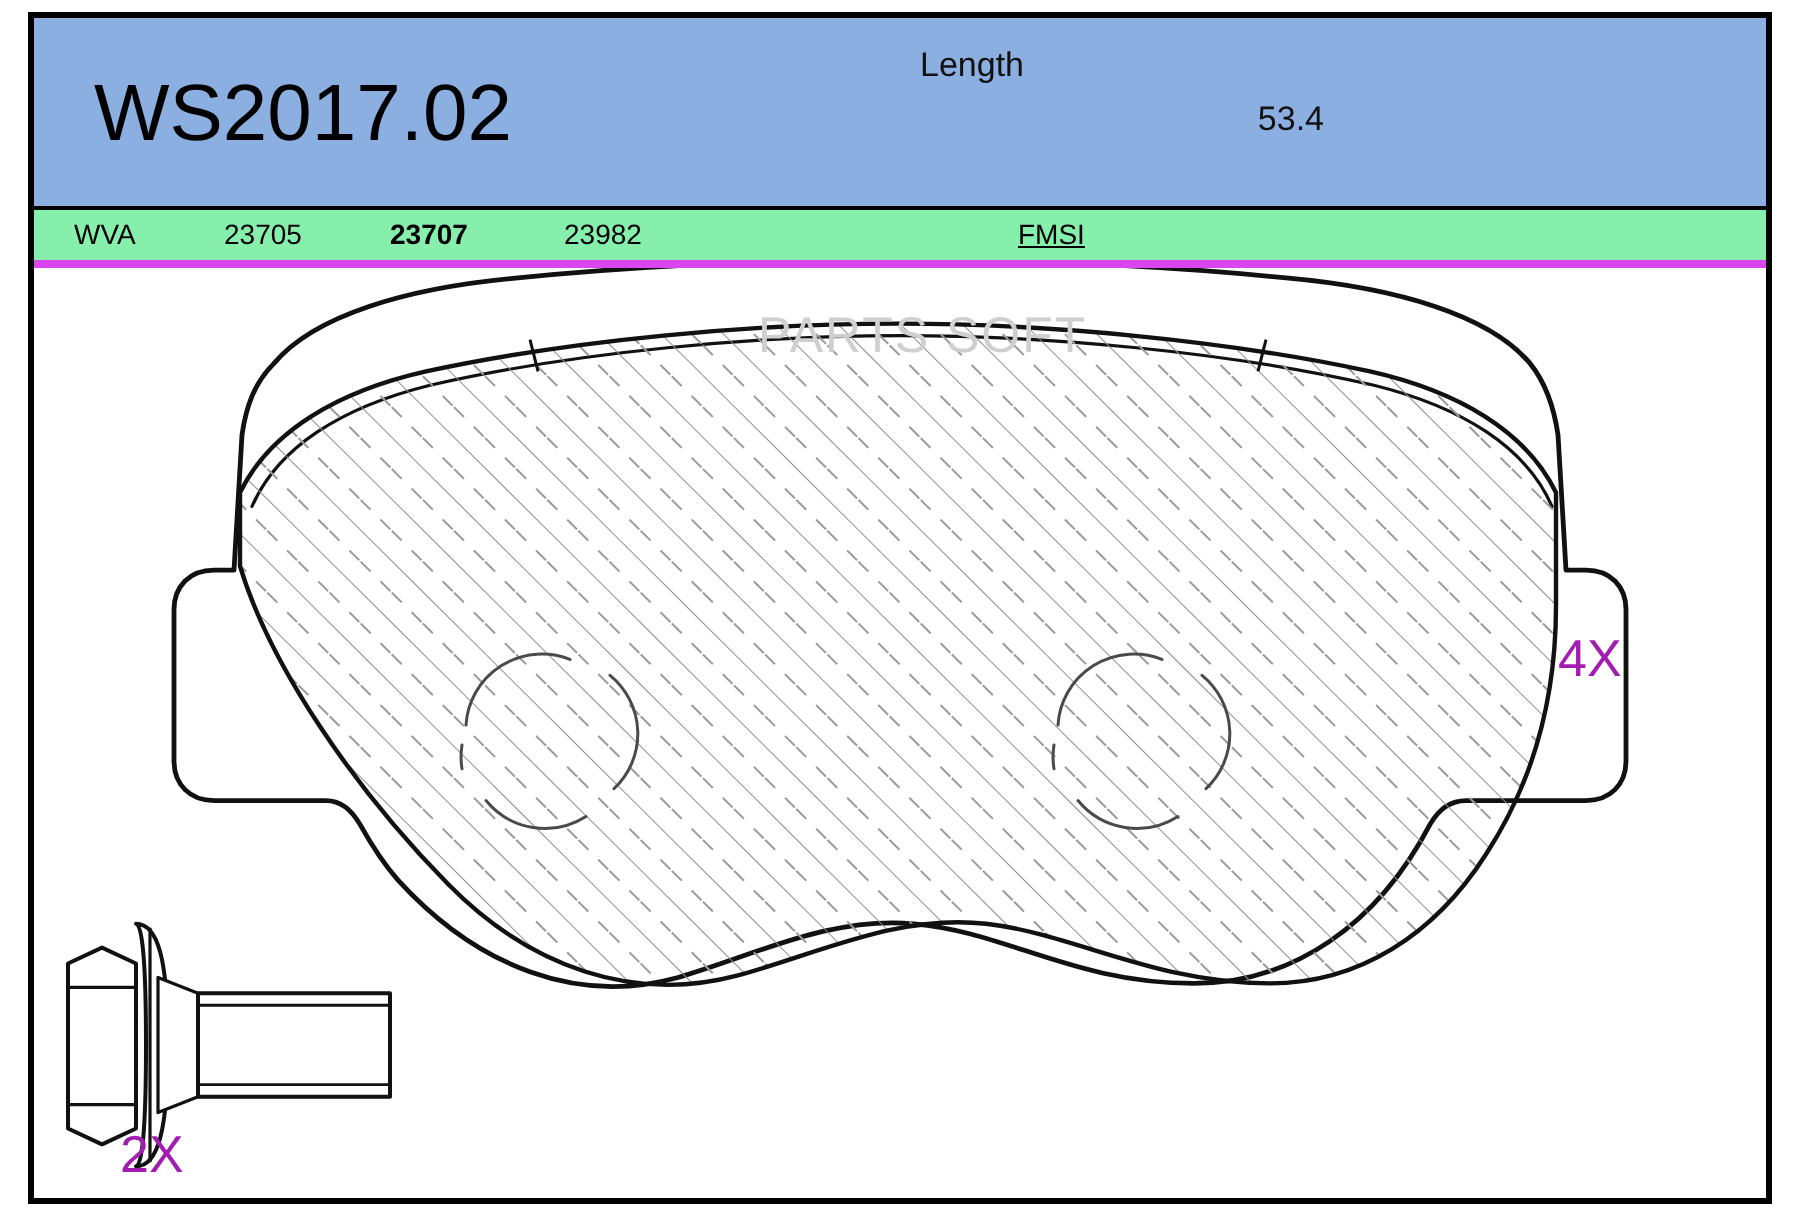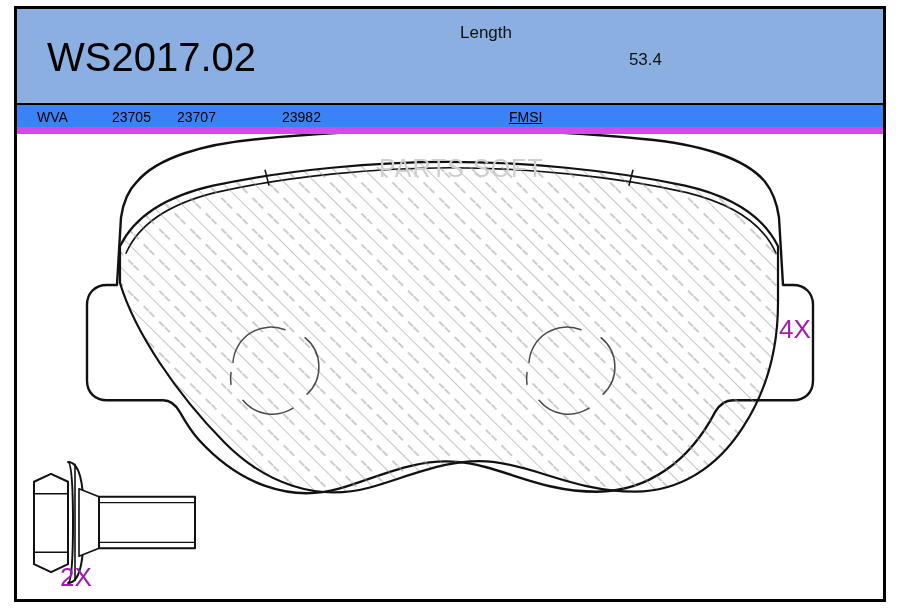--- a/index.html
+++ b/index.html
@@ -70,34 +70,34 @@
   #dim-width  { left: 495px; }
   #dim-thick  { left: 645px; }
 
   
   #coderow {
     position: absolute;
     left: 0;
     top: 96px;
     right: 0;
     height: 29px;
-    background: #3b82f6;
-    border-bottom: 7px solid #d946ef;
+    background: #86efac;
+    border-bottom: 4px solid #d946ef;
     box-sizing: border-box;
   }
   .code {
     position: absolute;
     top: 4px;
     font-size: 14px;
     color: #000000;
     white-space: nowrap;
   }
   #code-wva   { left: 20px; }
   #code-n1    { left: 95px; }
-  #code-n2    { left: 160px; }
+  #code-n2    { left: 178px; font-weight: bold; }
   #code-n3    { left: 265px; }
   #code-fmsi  { left: 492px; text-decoration: underline; }
 
   
   #drawing {
     position: absolute;
     left: 0;
     top: 125px;
     right: 0;
     bottom: 0;

